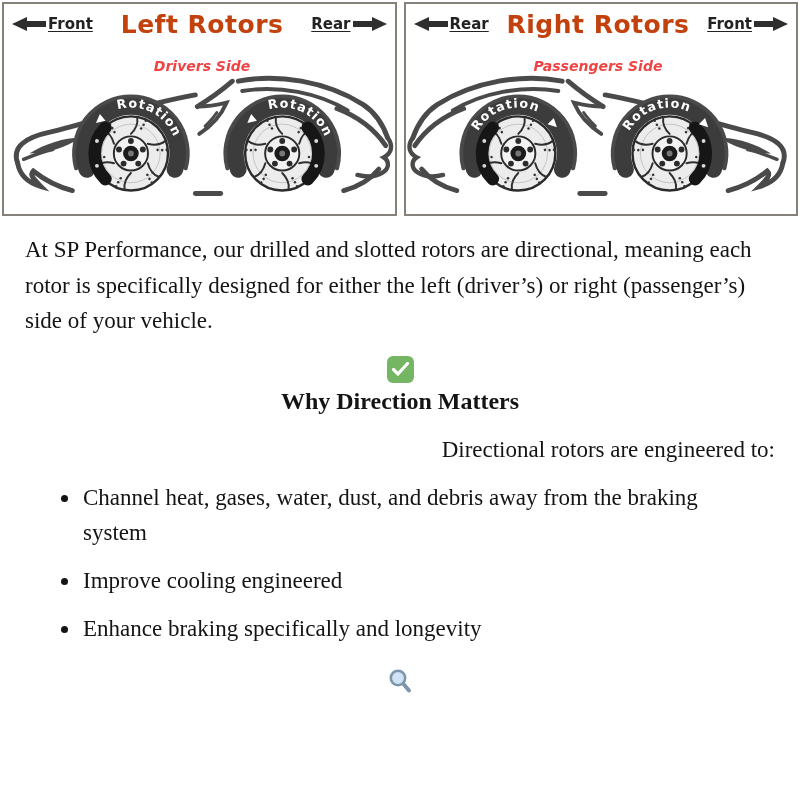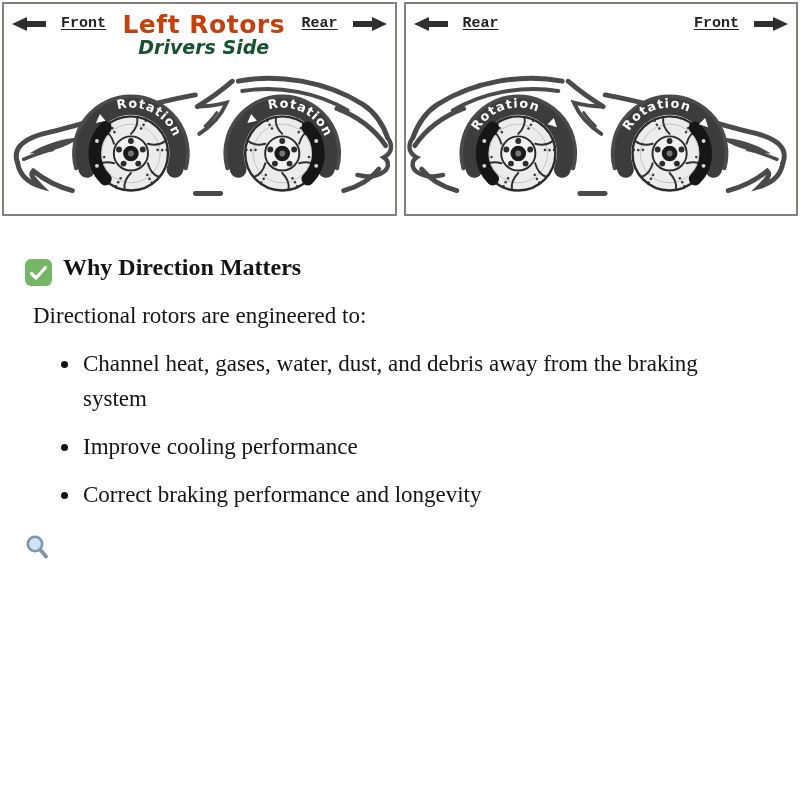--- a/index.html
+++ b/index.html
@@ -3,34 +3,34 @@
 <meta charset="utf-8">
 <style>
   html,body{margin:0;padding:0;background:#fff;}
   body{width:800px;height:800px;overflow:hidden;font-family:"Liberation Serif","DejaVu Serif",serif;color:#141414;}
 
   
   .diagrams{display:flex;gap:7px;padding:2px 2px 0 2px;height:216px;box-sizing:border-box;}
   .panel{flex:1;border:2px solid #86807a;background:#fff;position:relative;overflow:hidden;}
   .panel-header{position:absolute;top:4px;left:0;right:0;display:flex;justify-content:space-between;align-items:flex-start;padding:4px 8px 0;z-index:2;
     font-family:"DejaVu Sans","Liberation Sans",sans-serif;}
-  .corner{display:flex;align-items:center;gap:15px;margin-top:3px;font-family:Liberation Mono, monospace;}
+  .corner{display:flex;align-items:center;gap:2px;margin-top:3px;}
   .corner-label{font-weight:bold;font-size:15px;color:#222;text-decoration:underline;text-underline-offset:2px;}
   .corner svg{display:block;}
   .centerhead{display:flex;flex-direction:column;align-items:center;line-height:1.05;}
   .panel-title{font-weight:bold;font-size:25px;color:#c2410c;letter-spacing:0.5px;}
-  .panel-subtitle{font-weight:bold;font-style:italic;font-size:19px;color:#14532d;}
+  .panel-subtitle{font-weight:bold;font-style:italic;font-size:14px;color:#ef4444;margin-top:21px;}
   .car-svg{position:absolute;left:0;bottom:0;width:100%;height:166px;z-index:1;}
 
   
   .article{padding:16px 25px 0;font-size:23px;line-height:1.55;}
   .intro{margin:0;max-width:730px;}
-  h2.sec{display:flex;align-items:flex-end;gap:11px;font-size:24px;margin:17px 0 12px;font-weight:bold;font-family:"Liberation Serif",serif;}
+  h2.sec{display:flex;align-items:center;font-size:24px;margin:17px 0 12px;font-weight:bold;font-family:"Liberation Serif",serif;flex-direction:column;}
   h2.sec.regular{font-weight:normal;font-size:25px;margin:20px 0 14px;}
-  .lead{margin:8px;}
+  .lead{margin:0;text-align:right;}
   ul.blist{margin:6px 0 0;padding-left:44px;max-width:720px;}
   ul.blist li{margin:12px;padding-left:2px;}
   .check-icon{display:inline-flex;align-items:center;justify-content:center;width:27px;height:27px;border-radius:6px;flex:0 0 auto;}
   .check-icon svg{display:block;}
   .mag-icon{display:inline-flex;flex:0 0 auto;margin-top:2px;}
 </style>
 </head>
 <body>
 
 <svg width="0" height="0" style="position:absolute" aria-hidden="true">
@@ -133,20 +133,24 @@
 
   <div class="panel">
     <div class="panel-header">
       <span class="corner">
         <svg width="34" height="16" viewBox="0 0 34 16" fill="#2e2e2e">
             <polygon points="0,8 15,1 15,15"></polygon>
             <rect x="14" y="5" width="20" height="6"></rect>
           </svg>
         <span class="corner-label">Rear</span>
       </span>
+      <span class="centerhead">
+        <span class="panel-title">Right Rotors</span>
+        <span class="panel-subtitle">Passengers Side</span>
+      </span>
       <span class="corner">
         <span class="corner-label">Front</span>
         <svg width="34" height="16" viewBox="0 0 34 16" fill="#2e2e2e">
             <rect x="0" y="5" width="20" height="6"></rect>
             <polygon points="34,8 19,1 19,15"></polygon>
           </svg>
       </span>
     </div>
     <svg class="car-svg" viewBox="0 0 400 170">
       <g transform="translate(400,0) scale(-1,1)">
@@ -160,36 +164,37 @@
         <text font-family="DejaVu Sans, sans-serif" font-size="13" font-weight="bold" fill="#fff" letter-spacing="1"><textPath href="#rotCW" startOffset="12%">Rotation</textPath></text>
         <polygon points="0,-4.5 9,0 0,4.5" fill="#fff" transform="translate(33.2,-33.2) rotate(45)"></polygon>
       </g>
     </svg>
   </div>
 
 </div>
 
 <div class="article">
 
+  <p class="intro">At SP Performance, our drilled and slotted rotors are directional, meaning each rotor is specifically designed for either the left (driver’s) or right (passenger’s) side of your vehicle.</p>
 
   <h2 class="sec">
     <span class="check-icon" style="background:#74b663">
       <svg width="17" height="14" viewBox="0 0 17 14">
           <polyline points="1.5,7.5 6,12 15.5,1.5" fill="none" stroke="#fff" stroke-width="3.2" stroke-linecap="round" stroke-linejoin="round"></polyline>
         </svg>
     </span>
     <span>Why Direction Matters</span>
   </h2>
 
   <p class="lead">Directional rotors are engineered to:</p>
 
   <ul class="blist">
     <li>Channel heat, gases, water, dust, and debris away from the braking system</li>
-    <li>Improve cooling performance</li>
-    <li>Correct braking performance and longevity</li>
+    <li>Improve cooling engineered</li>
+    <li>Enhance braking specifically and longevity</li>
   </ul>
 
   <h2 class="sec regular">
     <span class="mag-icon">
       <svg width="25" height="26" viewBox="0 0 25 26">
         <circle cx="10" cy="10" r="7.2" fill="#cfe3f4" stroke="#7e96ab" stroke-width="2.6"></circle>
         <line x1="15.5" y1="16" x2="21" y2="22.5" stroke="#7e96ab" stroke-width="4" stroke-linecap="round"></line>
       </svg>
     </span>
   </h2>

